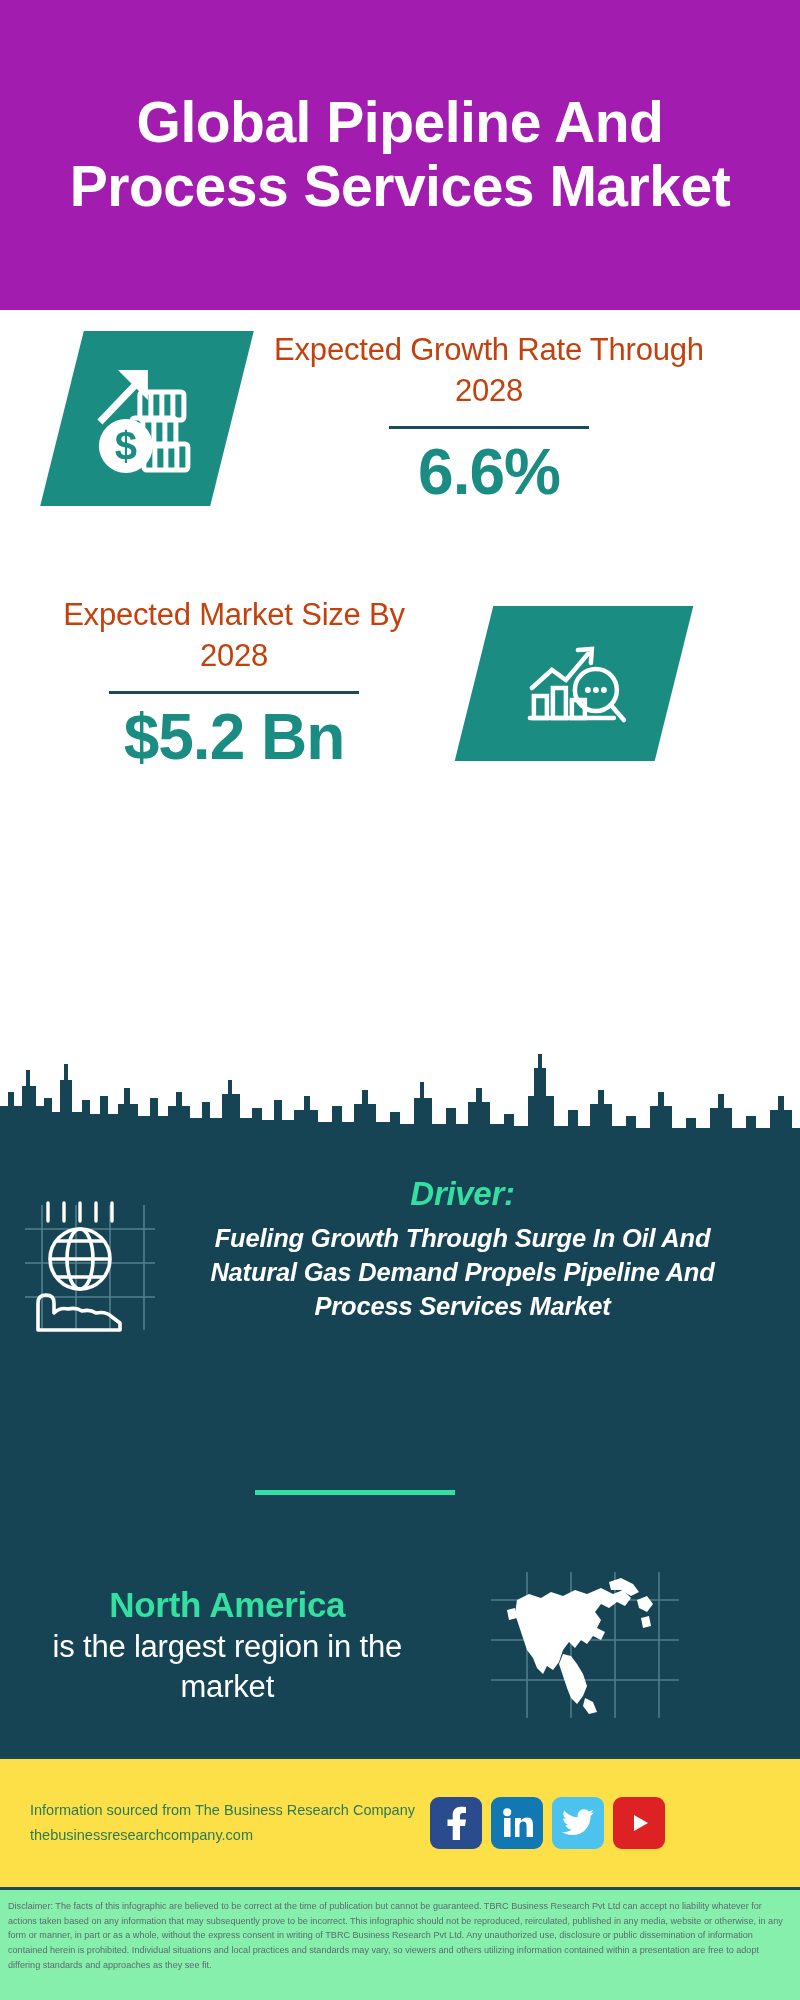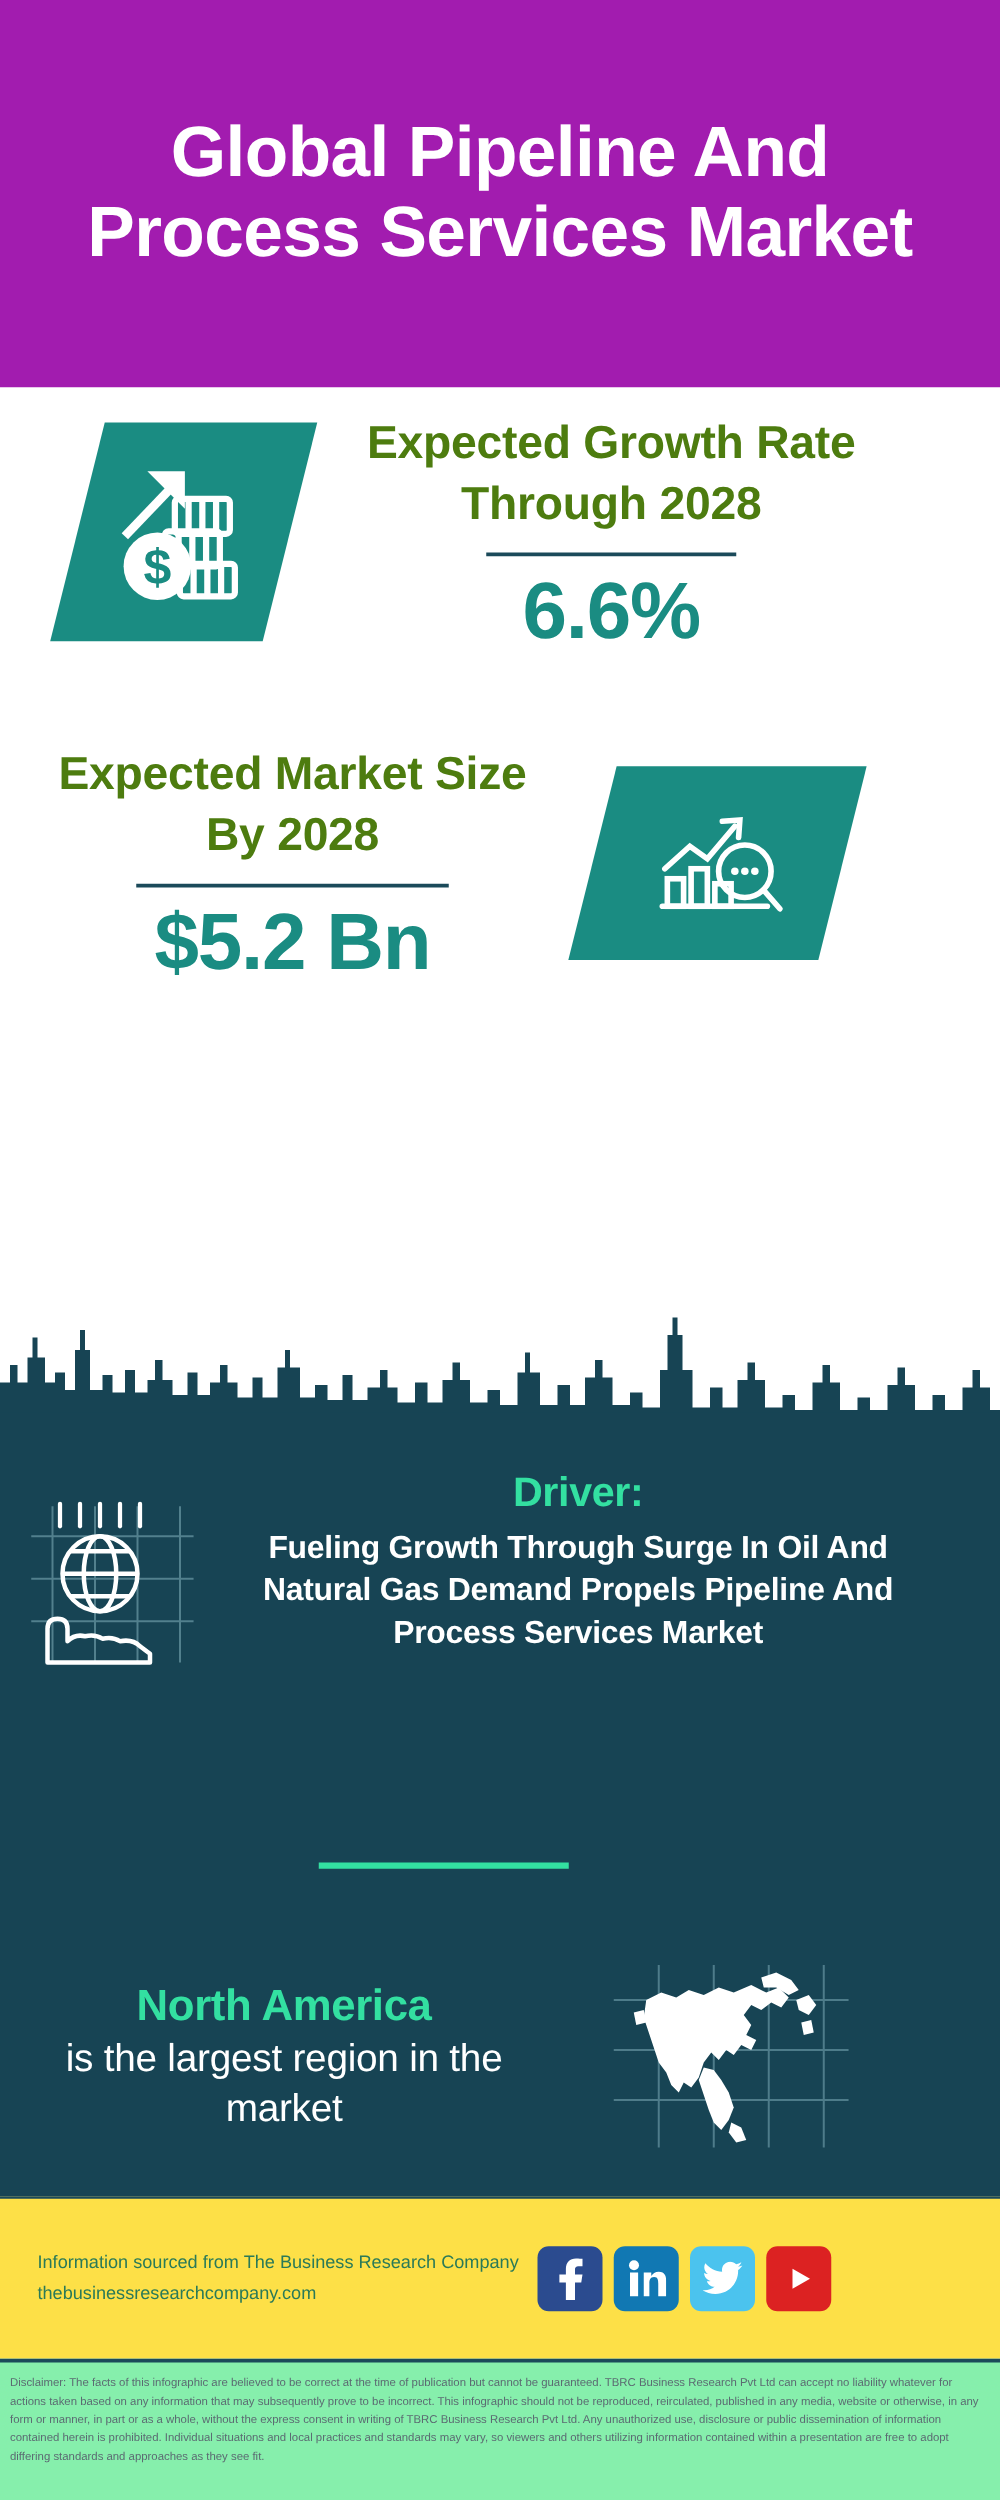--- a/index.html
+++ b/index.html
@@ -37,23 +37,23 @@
   .para {
     position:relative;
     background:#1a8c82;
     transform:skewX(-14deg);
     display:flex; align-items:center; justify-content:center;
   }
   .para > svg { transform:skewX(14deg); }
 
   .stat-text { text-align:center; }
   .stat-label {
-    color:#4d7c0f;
-    font-weight:bold;
-    font-size:37px;
+    color:#c2410c;
+    font-weight:normal;
+    font-size:31px;
     line-height:1.32;
     letter-spacing:-0.2px;
   }
   .stat-rule {
     height:3px; background:#1b4a5a;
     margin:14px auto 10px auto;
   }
   .stat-value {
     color:#1a8c82;
     font-weight:bold;
@@ -82,21 +82,21 @@
     position:absolute; top:1130px; left:0;
     width:800px; height:627px;
     background:#174454;
   }
 
   .driver-row {
     position:absolute; top:45px; left:0; width:800px;
     display:flex; align-items:flex-start;
   }
   .icon-box { width:175px; display:flex; justify-content:center; padding-top:20px; }
-  .driver-text { width:600px; padding-right:25px; }
+  .driver-text { width:600px; padding-right:25px;font-style:italic; }
   .driver-title {
     color:#33e0a1; font-weight:bold; font-size:33px;
     text-align:center; margin-bottom:9px; letter-spacing:-0.3px;
   }
   .driver-body {
     color:#ffffff; font-weight:bold; font-size:25.5px;
     line-height:1.33; text-align:center; letter-spacing:-0.2px;
   }
 
   .mint-rule {

